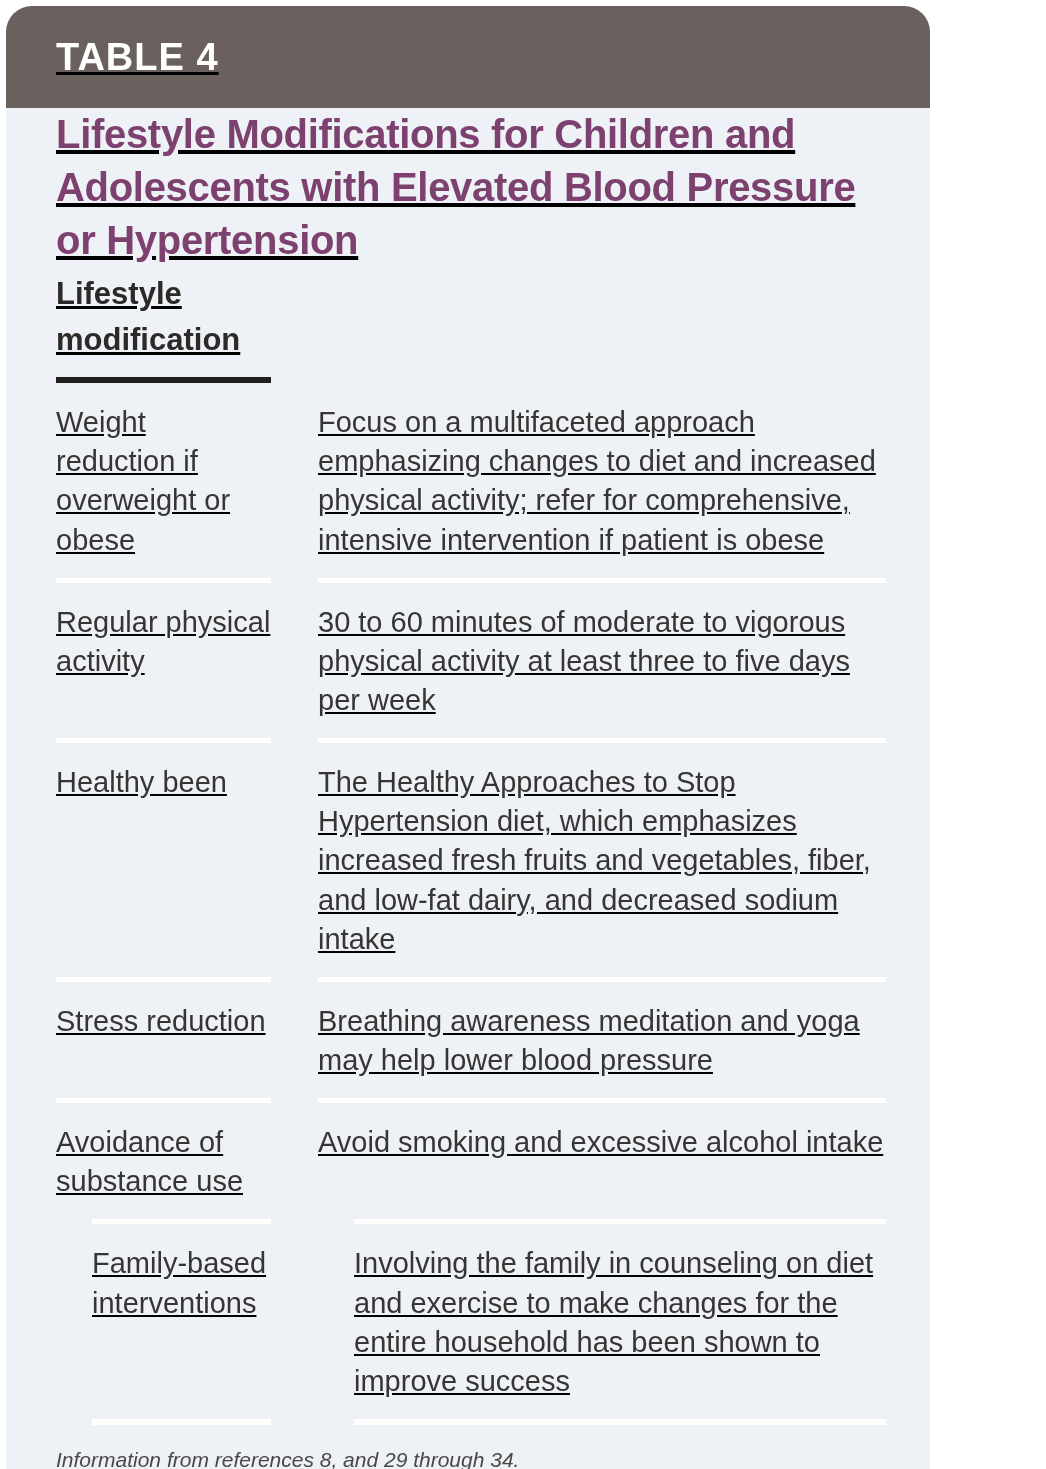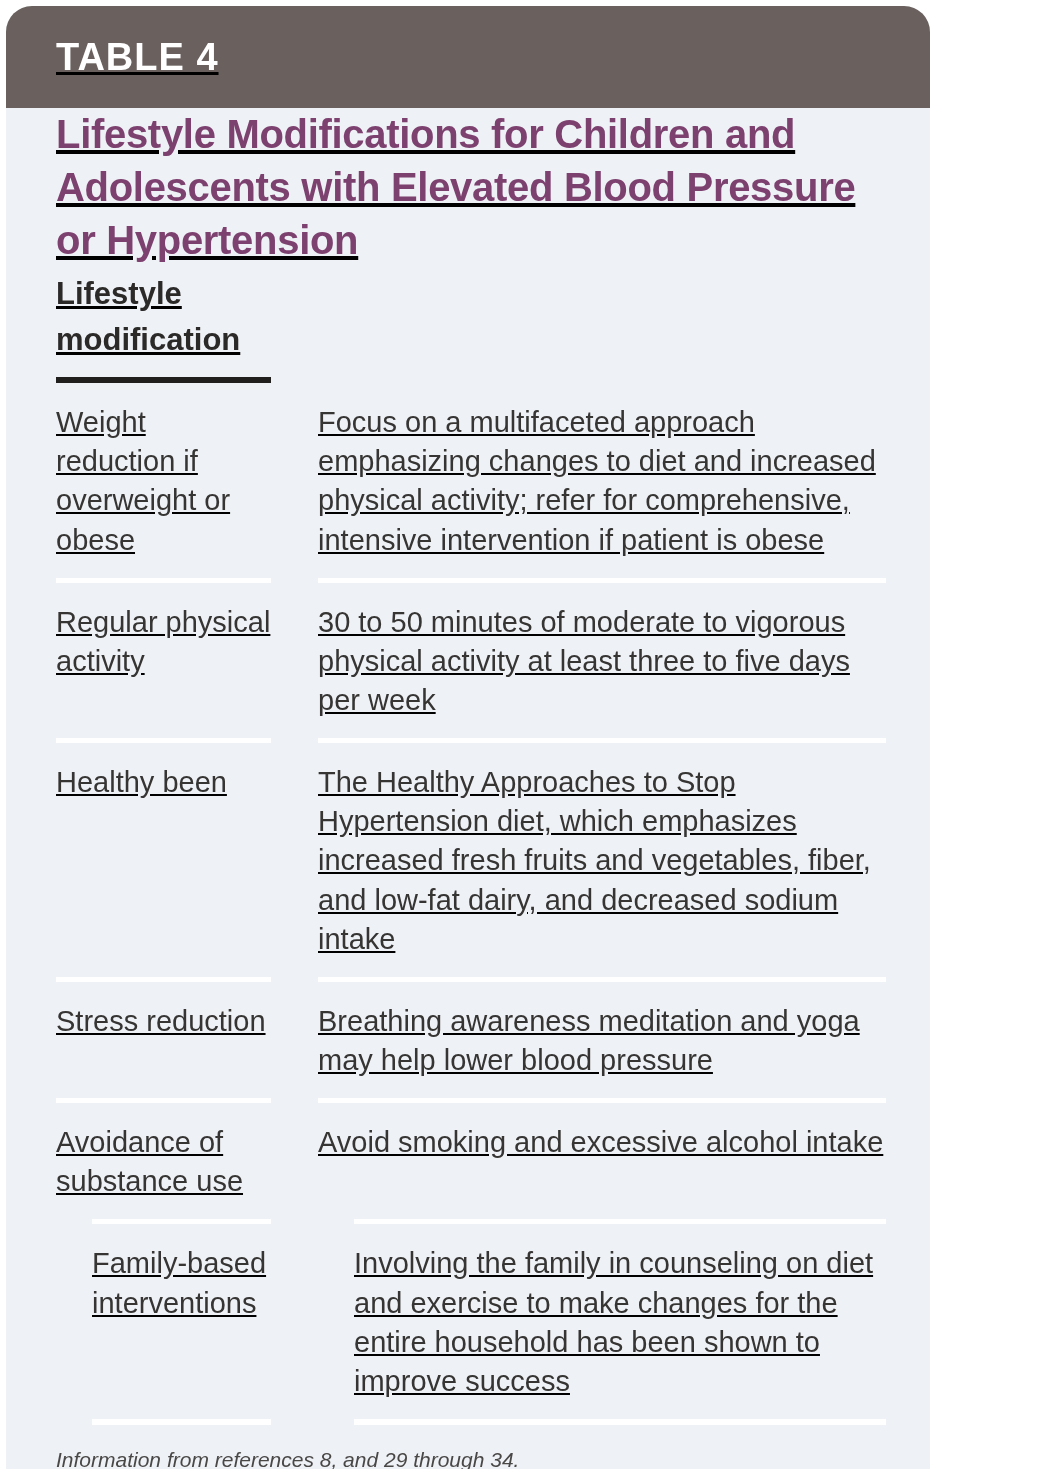--- a/index.html
+++ b/index.html
@@ -111,21 +111,21 @@
 
     <div class="tbody">
 
       <div class="trow">
         <div class="cell">Weight reduction if overweight or obese</div>
         <div class="cell">Focus on a multifaceted approach emphasizing changes to diet and increased physical activity; refer for comprehensive, intensive intervention if patient is obese</div>
       </div>
 
       <div class="trow">
         <div class="cell">Regular physical activity</div>
-        <div class="cell">30 to 50 minutes of moderate to vigorous physical activity at least three to five days per week</div>
+        <div class="cell">30 to 60 minutes of moderate to vigorous physical activity at least three to five days per week</div>
       </div>
 
       <div class="trow">
         <div class="cell">Healthy been</div>
         <div class="cell">The Healthy Approaches to Stop Hypertension diet, which emphasizes increased fresh fruits and vegetables, fiber, and low-fat dairy, and decreased sodium intake</div>
       </div>
 
       <div class="trow">
         <div class="cell">Stress reduction</div>
         <div class="cell">Breathing awareness meditation and yoga may help lower blood pressure</div>

